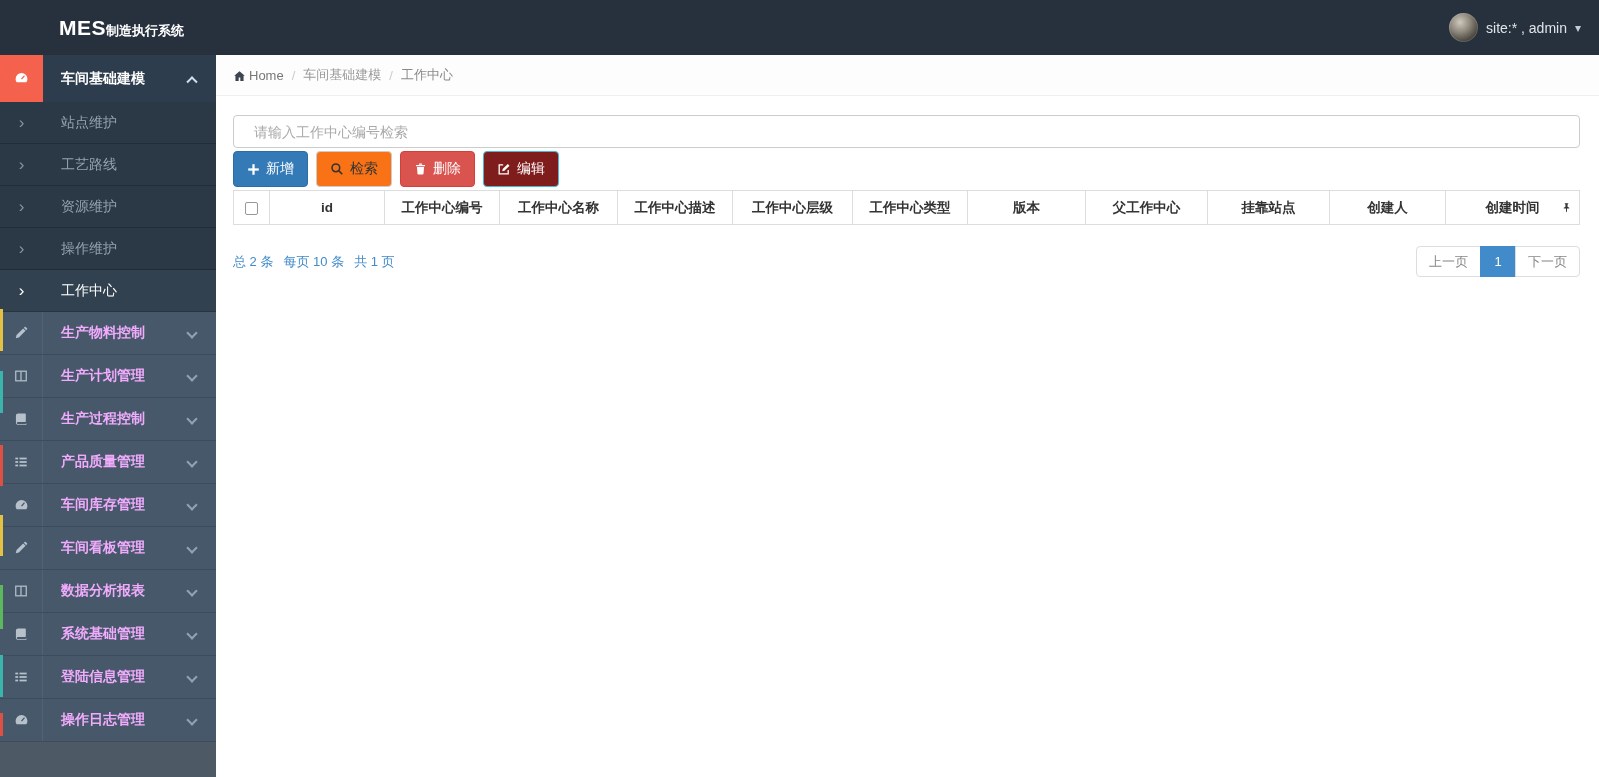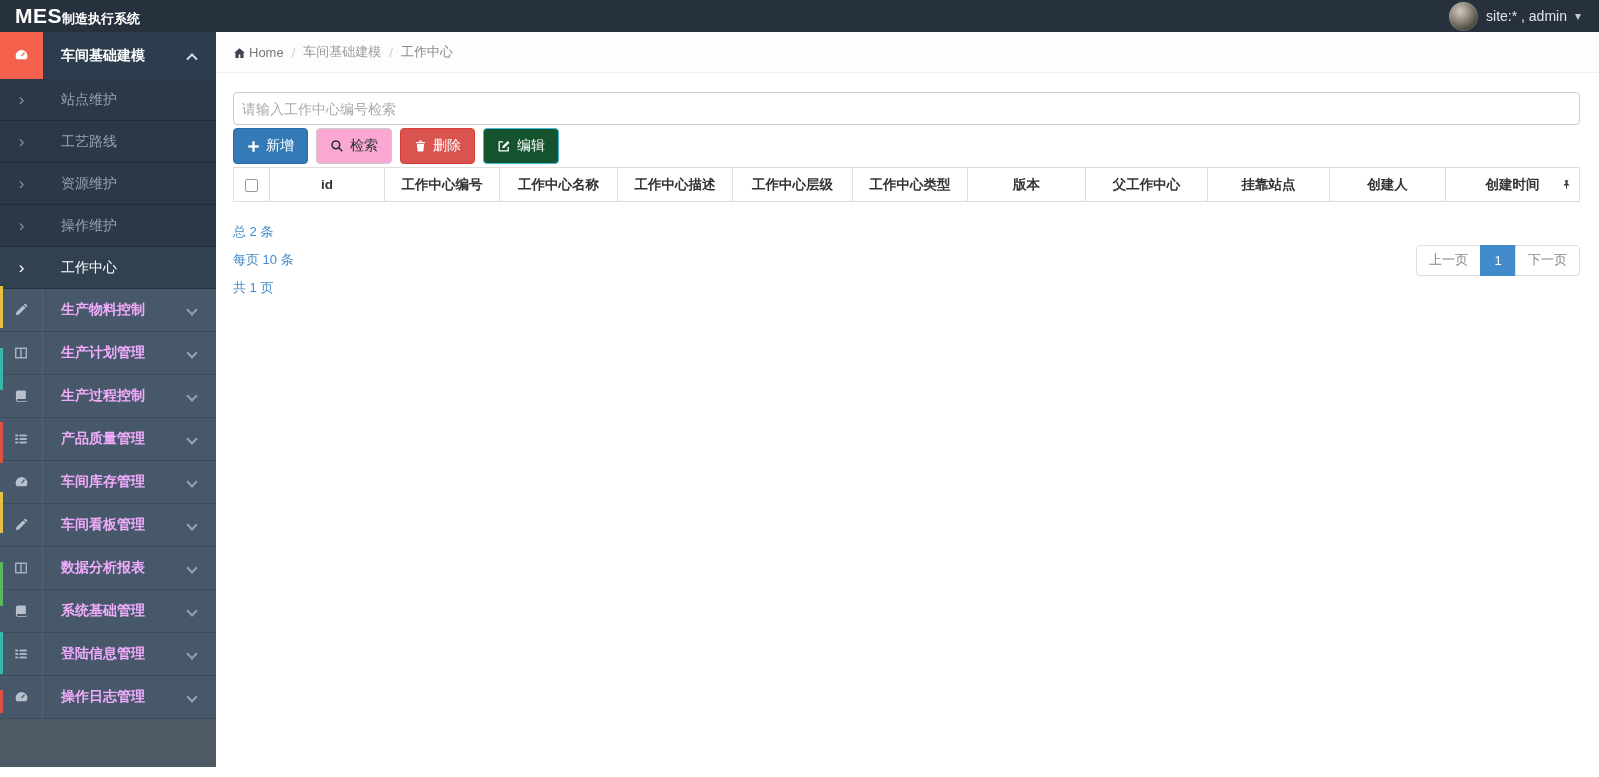--- a/index.html
+++ b/index.html
@@ -4,21 +4,21 @@
 <style>
   * { box-sizing: border-box; margin: 0; padding: 0; }
   html,body { width:1599px; height:777px; }
   body {
     font-family: "Liberation Sans", "DejaVu Sans", sans-serif;
     background:#fff; overflow:hidden; font-size:14px; color:#333;
   }
   .app { position:relative; width:1599px; height:777px; }
 
   
-  .topbar { height:32px; background:#27313e; display:flex; align-items:center; justify-content:space-between; }
+  .topbar { height:55px; background:#27313e; display:flex; align-items:center; justify-content:space-between;padding-left:44px; }
   .logo { width:216px; padding-left:15px; color:#fff; white-space:nowrap; display:flex; align-items:baseline; }
   .logo b { font-size:21px; letter-spacing:.5px; }
   .logo span { font-size:13px; font-weight:bold; }
   .userbox { display:flex; align-items:center; gap:8px; padding-right:18px; color:#dfe4e9; font-size:14px; cursor:pointer; }
   .avatar { width:29px; height:29px; border-radius:50%;
             background: radial-gradient(circle at 38% 32%, #cfc8bd 0%, #8d877c 38%, #4a463f 72%, #2e2b27 100%);
             box-shadow: inset 0 0 0 1px rgba(255,255,255,.15); }
   .caret { font-size:12px; color:#c3cbd3; }
 
   
@@ -57,44 +57,44 @@
                 display:flex; align-items:center; padding-left:17px; font-size:13px; color:#9a9a9a; }
   .breadcrumb .home-link { display:flex; align-items:flex-end; gap:3px; color:#777; cursor:pointer; }
   .breadcrumb .home-ic { color:#3e4450; display:flex; }
   .breadcrumb .sep { margin:0 8px; color:#ccc; }
   .breadcrumb .crumb { color:#999; }
   .breadcrumb .crumb.last { color:#8a8a8a; }
 
   .content { padding:19px 19px 0 17px; }
 
   .search-input { width:100%; height:33px; border:1px solid #ccc; border-radius:4px;
-                  padding:0 8px; font-size:14px; color:#b91c1c; outline:none;
+                  padding:0 20px; font-size:14px; color:#b91c1c; outline:none;
                   font-family:"Liberation Sans","DejaVu Sans",sans-serif; }
   .search-input::placeholder { color:#a9a9a9; }
 
   .btn-row { display:flex; gap:8px; margin-top:3px; }
   .btn { height:36px; padding:0 13px; border-radius:4px; font-size:14px; display:inline-flex;
          align-items:center; gap:6px; border:1px solid transparent; cursor:pointer; white-space:nowrap;
          font-family:"Liberation Sans","DejaVu Sans",sans-serif; }
   .btn-primary { background:#337ab7; border-color:#2e6da4; color:#fff; }
-  .btn-default { background:#f9a8d4; border-color:#ccc; color:#333; }
+  .btn-default { background:#f97316; border-color:#ccc; color:#333; }
   .btn-danger  { background:#d9534f; border-color:#d43f3a; color:#fff; }
-  .btn-info    { background:#14532d; border-color:#46b8da; color:#fff; }
+  .btn-info    { background:#7f1d1d; border-color:#46b8da; color:#fff; }
 
   table.grid { margin-top:3px; border-collapse:collapse; width:100%; table-layout:fixed; font-size:13px; color:#333; }
   .grid th, .grid td { border:1px solid #ddd; text-align:center; padding:0 6px; height:33px;
                        overflow:hidden; white-space:nowrap; text-overflow:ellipsis; }
   .grid th { font-weight:bold; font-size:13.5px; height:34px; position:relative; background:#fff; }
   .grid tbody tr.odd { background:#f9f9f9; }
   .cb { display:inline-block; width:13px; height:13px; border:1px solid #989898; border-radius:2px;
         background:#fff; vertical-align:middle; cursor:pointer; }
   .pin-ic { position:absolute; right:7px; top:50%; transform:translateY(-50%); display:flex; cursor:pointer; }
 
   .pager-row { display:flex; justify-content:space-between; align-items:center; margin-top:21px; }
-  .pager-info { color:#428bca; font-size:13px; display:flex; gap:10px;flex-direction:column; }
+  .pager-info { color:#428bca; font-size:13px; display:flex; gap:10px; }
   .pager-group { display:flex; }
   .pg-btn { min-width:48px; height:31px; padding:0 12px; display:flex; align-items:center; justify-content:center;
             background:#fff; border:1px solid #ddd; margin-left:-1px; color:#888; font-size:13px; cursor:pointer; }
   .pg-btn.first { border-radius:4px 0 0 4px; margin-left:12px; }
   .pg-btn.last  { border-radius:0 4px 4px 0; }
   .pg-btn.active { background:#428bca; border-color:#428bca; color:#fff; min-width:36px; padding:0; }
 </style>
 </head>
 <body>
 

